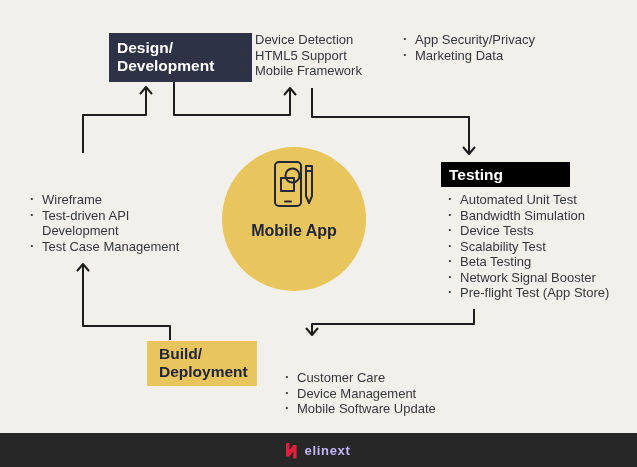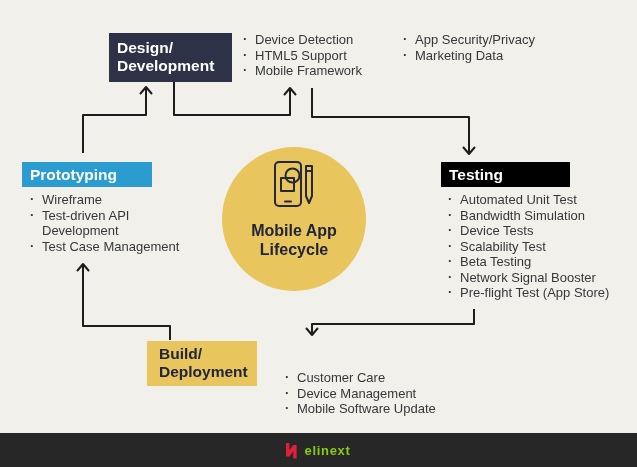--- a/index.html
+++ b/index.html
@@ -9,21 +9,21 @@
     font-family:"Liberation Sans", sans-serif;
   }
   .connectors { position:absolute; left:0; top:0; }
 
   .stage {
     position:absolute; box-sizing:border-box;
     font-weight:bold; font-size:15.5px; color:#ffffff;
   }
   .stage.two-line { line-height:17.5px; padding:6px 8px; }
   .stage.one-line { line-height:25px; padding:0 8px; }
-  #stage-design      { left:109px; top:33px;  width:123px; height:49px; background:#2d3246; }
+  #stage-design      { left:109px; top:33px;  width:143px; height:49px; background:#2d3246; }
   #stage-prototyping { left:22px;  top:162px; width:130px; height:25px; background:#2b9cd0; }
   #stage-testing     { left:441px; top:162px; width:129px; height:25px; background:#000000; }
   #stage-build       { left:147px; top:341px; width:110px; height:45px; background:#e9c55e; color:#20253a; padding:4px 12px; line-height:18px; }
 
   .blist {
     position:absolute; margin:0; padding:0; list-style:none;
     font-size:13px; line-height:15.5px; color:#36373b;
   }
   .blist li { position:relative; padding-left:13px; }
   .blist li::before { content:"\00b7"; position:absolute; left:1px; top:-1px; font-weight:bold; }
@@ -40,21 +40,21 @@
   .circle .icon { position:absolute; left:50%; top:12px; transform:translateX(-50%); }
   .circle-title {
     position:absolute; top:75px; left:0; width:100%;
     font-weight:bold; font-size:16px; line-height:18.5px; color:#20253a;
   }
 
   .footer {
     position:absolute; left:0; top:433px; width:637px; height:34px;
     background:#272727; display:flex; align-items:center; justify-content:center; gap:7px;
   }
-  .brand { color:#84cc16; font-size:13px; font-weight:bold; letter-spacing:0.7px;text-align:right; }
+  .brand { color:#c4b5fd; font-size:13px; font-weight:bold; letter-spacing:0.7px;text-align:right; }
 </style>
 </head>
 <body>
 
 <div class="canvas">
 
   <svg class="connectors" width="637" height="467" viewBox="0 0 637 467">
     <defs>
       <marker id="ah" viewBox="-8 -8 16 16" refX="0" refY="0" markerWidth="16" markerHeight="16" orient="auto" markerUnits="userSpaceOnUse">
         <path d="M-6.5,-5.5 L0,0 L-6.5,5.5" fill="none" stroke="#1d1d1d" stroke-width="2" stroke-linecap="round" stroke-linejoin="round"></path>
@@ -67,23 +67,20 @@
       <polyline points="474,309 474,324 312,324 312,335" marker-end="url(#ah)"></polyline>
       <polyline points="170,340 170,326 83,326 83,264" marker-end="url(#ah)"></polyline>
     </g>
   </svg>
 
   <div class="stage two-line" id="stage-design">
     <div>Design/</div>
     <div>Development</div>
   </div>
 
-  <div class="stage one-line" id="stage-prototyping">
-    <div>Prototyping</div>
-  </div>
 
   <div class="stage one-line" id="stage-testing">
     <div>Testing</div>
   </div>
 
   <div class="stage two-line" id="stage-build">
     <div>Build/</div>
     <div>Deployment</div>
   </div>
 
@@ -126,21 +123,20 @@
         <rect x="2" y="3" width="26" height="44" rx="4"></rect>
         <rect x="8" y="19" width="13" height="13"></rect>
         <circle cx="19.5" cy="16.5" r="7"></circle>
         <line x1="12" y1="42.5" x2="18" y2="42.5"></line>
         <path d="M33 7 L39 7 L39 37 L36 44 L33 37 Z"></path>
         <line x1="33" y1="12" x2="39" y2="12"></line>
       </g>
     </svg>
     <div class="circle-title">
       <div>Mobile App</div>
-      <div>Lifecycle</div>
     </div>
   </div>
 
   <div class="footer">
     <svg width="11" height="17" viewBox="0 0 11 17">
       <path d="M0 1 H3.4 V8.3 L7.2 3.1 H10.6 V16.6 H7.2 V9.4 L3.4 14.5 H0 Z" fill="#e01f3d"></path>
     </svg>
     <span class="brand">elinext</span>
   </div>
 

